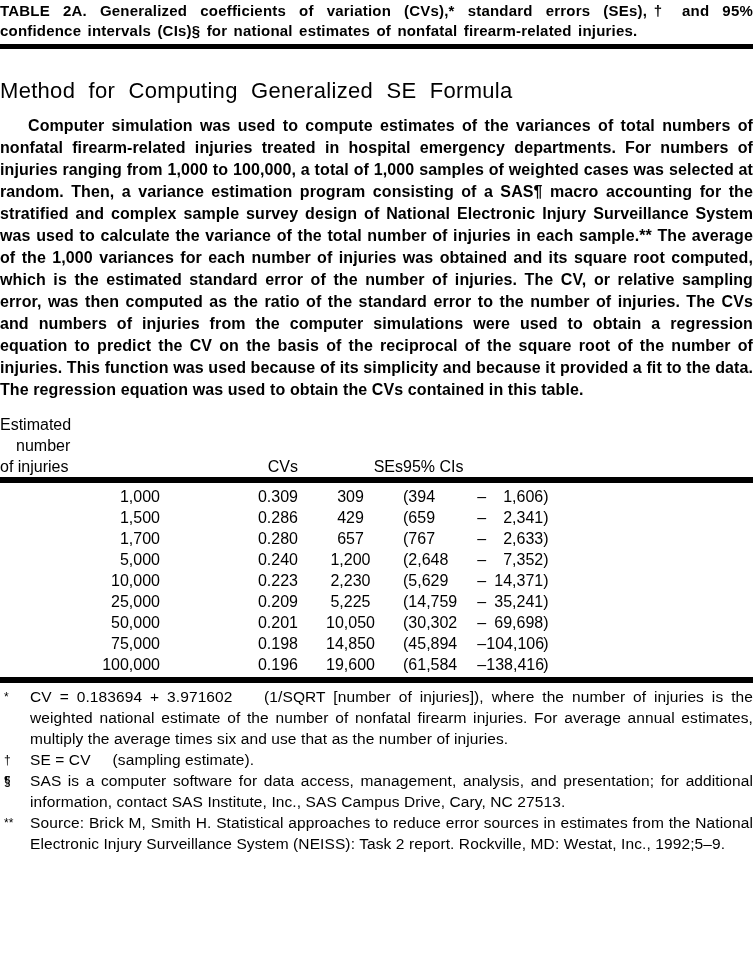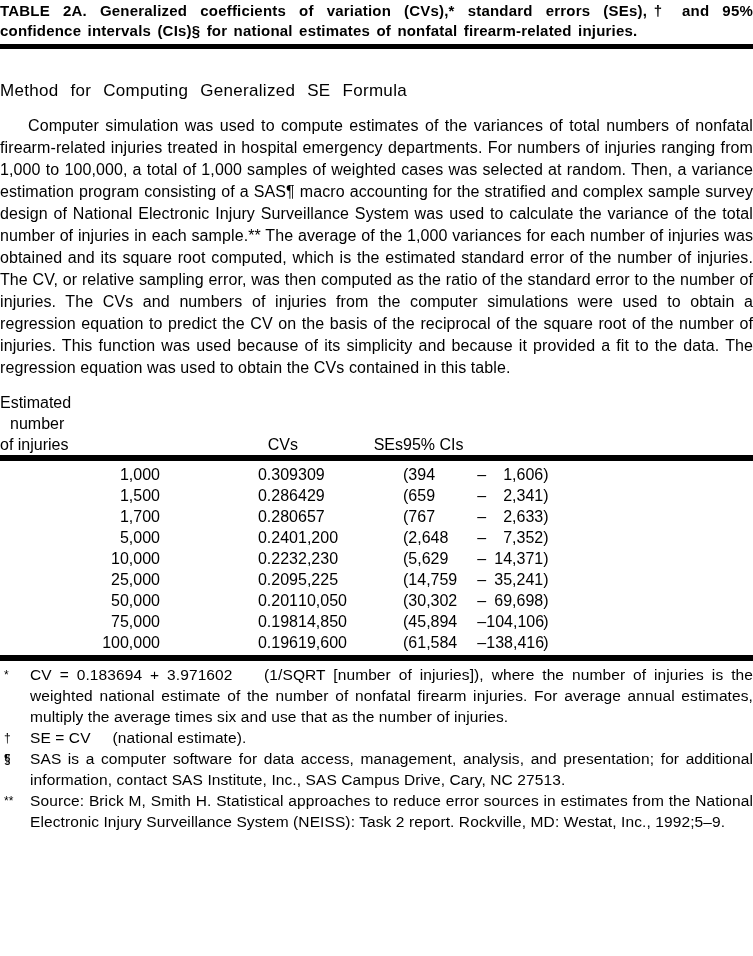--- a/index.html
+++ b/index.html
@@ -31,33 +31,34 @@
     letter-spacing: 0.2px;
     word-spacing: 2px;
   }
   .rule-thick {
     height: 5px;
     background: #000000;
     margin-top: 3px;
   }
   .section-heading {
     margin: 28px 0 10px 0;
-    font-size: 17px;
+    font-size: 22px;
     line-height: 28px;
     font-weight: normal;
     letter-spacing: 0.3px;
     word-spacing: 7px;
   }
   .body-text {
     margin: 0;
     font-size: 16px;
     line-height: 22px;
     text-align: justify;
     text-indent: 28px;
     letter-spacing: 0.1px;
+    font-weight: bold;
   }
   table.stats {
     border-collapse: collapse;
     width: 753px;
     margin-top: 13px;
     font-size: 16px;
   }
   table.stats th, table.stats td {
     padding: 0;
     font-weight: normal;
@@ -72,32 +73,32 @@
   tbody tr:first-child td { padding-top: 3px; }
   tbody tr:last-child td {
     border-bottom: 6px solid #000000;
     padding-bottom: 2px;
   }
   .col1 { width: 160px; }
   .col2 { width: 138px; }
   .col3 { width: 105px; }
   .col4 { width: 350px; }
   th.h-injuries { text-align: left; padding-left: 78px; }
-  .hdr-line-2 { padding-left: 10px; }
+  .hdr-line-2 { padding-left: 16px; }
   th.h-cv  { text-align: right; padding-right: 8px; }
   th.h-se  { text-align: right; padding-right: 3px; }
   th.h-ci  { text-align: left; padding-left: 102px; }
   th.h-ci .ci-head-box {
     display: inline-block;
     width: 144px;
     text-align: left;
   }
   td.c-injuries { text-align: right; padding-right: 5px; margin-top: 12px; }
   td.c-cv { text-align: right; }
-  td.c-se { text-align: left; }
+  td.c-se { text-align: center; }
   td.c-ci { text-align: left; padding-left: 102px; }
   .ci-low  { display: inline-block; width: 69px; text-align: left; }
   .ci-high { display: inline-block; width: 57px; text-align: right; }
   .footnotes {
     margin-top: 3px;
     font-size: 15.5px;
   }
   .footnote {
     position: relative;
     padding-left: 30px;
@@ -198,19 +199,19 @@
         <td class="c-injuries">100,000</td>
         <td class="c-cv">0.196</td>
         <td class="c-se">19,600</td>
         <td class="c-ci"><span>(</span><span class="ci-low">61,584</span><span>–</span><span class="ci-high">138,416</span><span>)</span></td>
       </tr>
     </tbody>
   </table>
 
   <div class="footnotes">
     <div class="footnote"><span class="fn-marker">*</span><span>CV = 0.183694 + 3.971602    (1/SQRT [number of injuries]), where the number of injuries is the weighted national estimate of the number of nonfatal firearm injuries. For average annual estimates, multiply the average times six and use that as the number of injuries.</span></div>
-    <div class="footnote"><span class="fn-marker">†</span><span>SE = CV     (national estimate).</span></div>
+    <div class="footnote"><span class="fn-marker">†</span><span>SE = CV     (sampling estimate).</span></div>
     <div class="footnote"><span class="fn-marker">§</span></div>
     <div class="footnote"><span class="fn-marker">¶</span><span>SAS is a computer software for data access, management, analysis, and presentation; for additional information, contact SAS Institute, Inc., SAS Campus Drive, Cary, NC 27513.</span></div>
     <div class="footnote"><span class="fn-marker">**</span><span>Source: Brick M, Smith H. Statistical approaches to reduce error sources in estimates from the National Electronic Injury Surveillance System (NEISS): Task 2 report. Rockville, MD: Westat, Inc., 1992;5–9.</span></div>
   </div>
 
 </div>
 
 </body></html>

